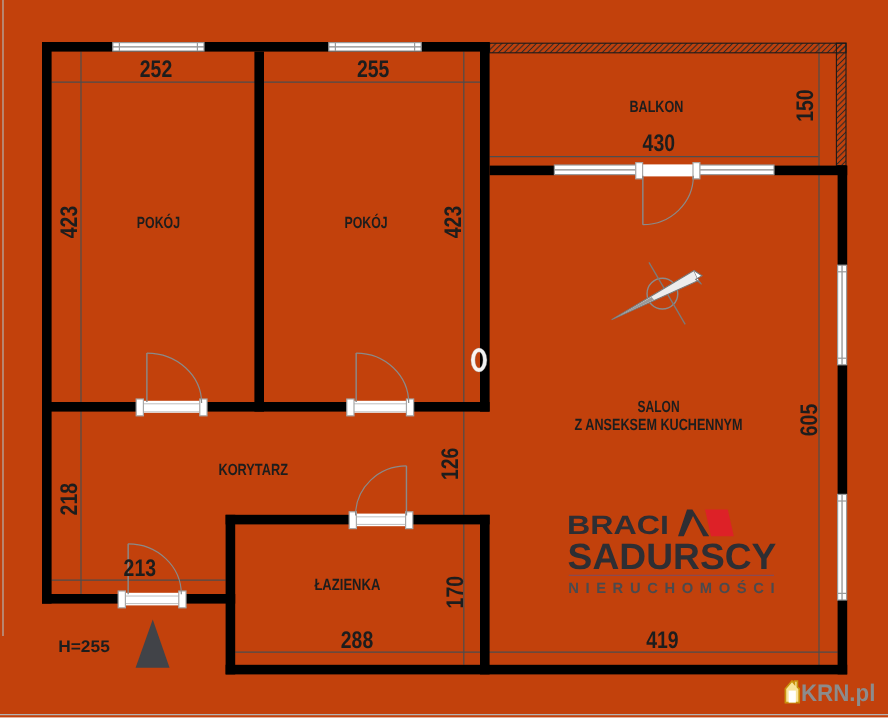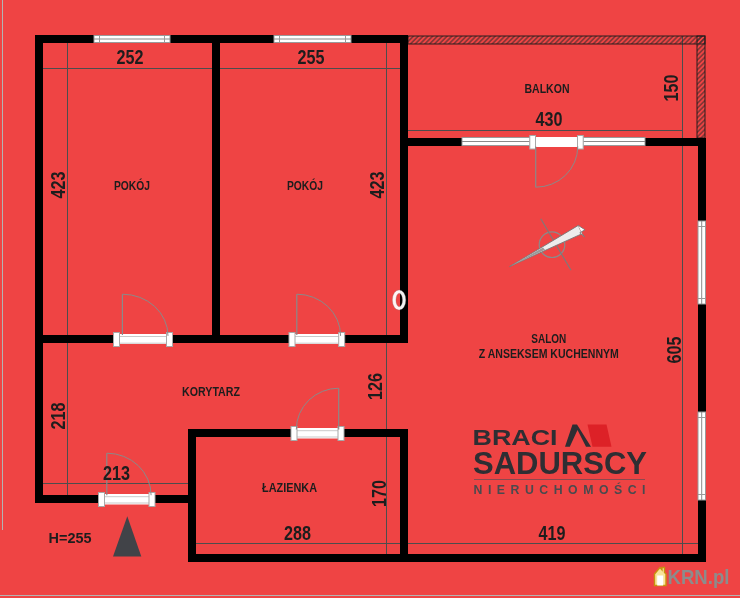--- a/index.html
+++ b/index.html
@@ -1,16 +1,16 @@
 <!DOCTYPE html>
 <html><head>
 <meta charset="utf-8">
 <style>
 html,body{margin:0;padding:0;background:#fff;}
-#plan{position:relative;width:740px;height:598px;background:#ef4444;overflow:hidden;text-decoration:underline;}
+#plan{position:relative;width:740px;height:598px;background:#c2410c;overflow:hidden;text-decoration:underline;}
 text{font-family:"Liberation Sans",sans-serif;font-weight:700;fill:#1d1d1d;}
 .n{font-size:20px;}
 .r{font-size:13.5px;}
 </style>
 </head>
 <body>
 <div id="plan">
 <svg width="740" height="598" viewBox="0 0 740 598" xmlns="http://www.w3.org/2000/svg">
 <defs>
 <pattern id="hat" width="3.4" height="3.4" patternUnits="userSpaceOnUse" patternTransform="rotate(45)">

